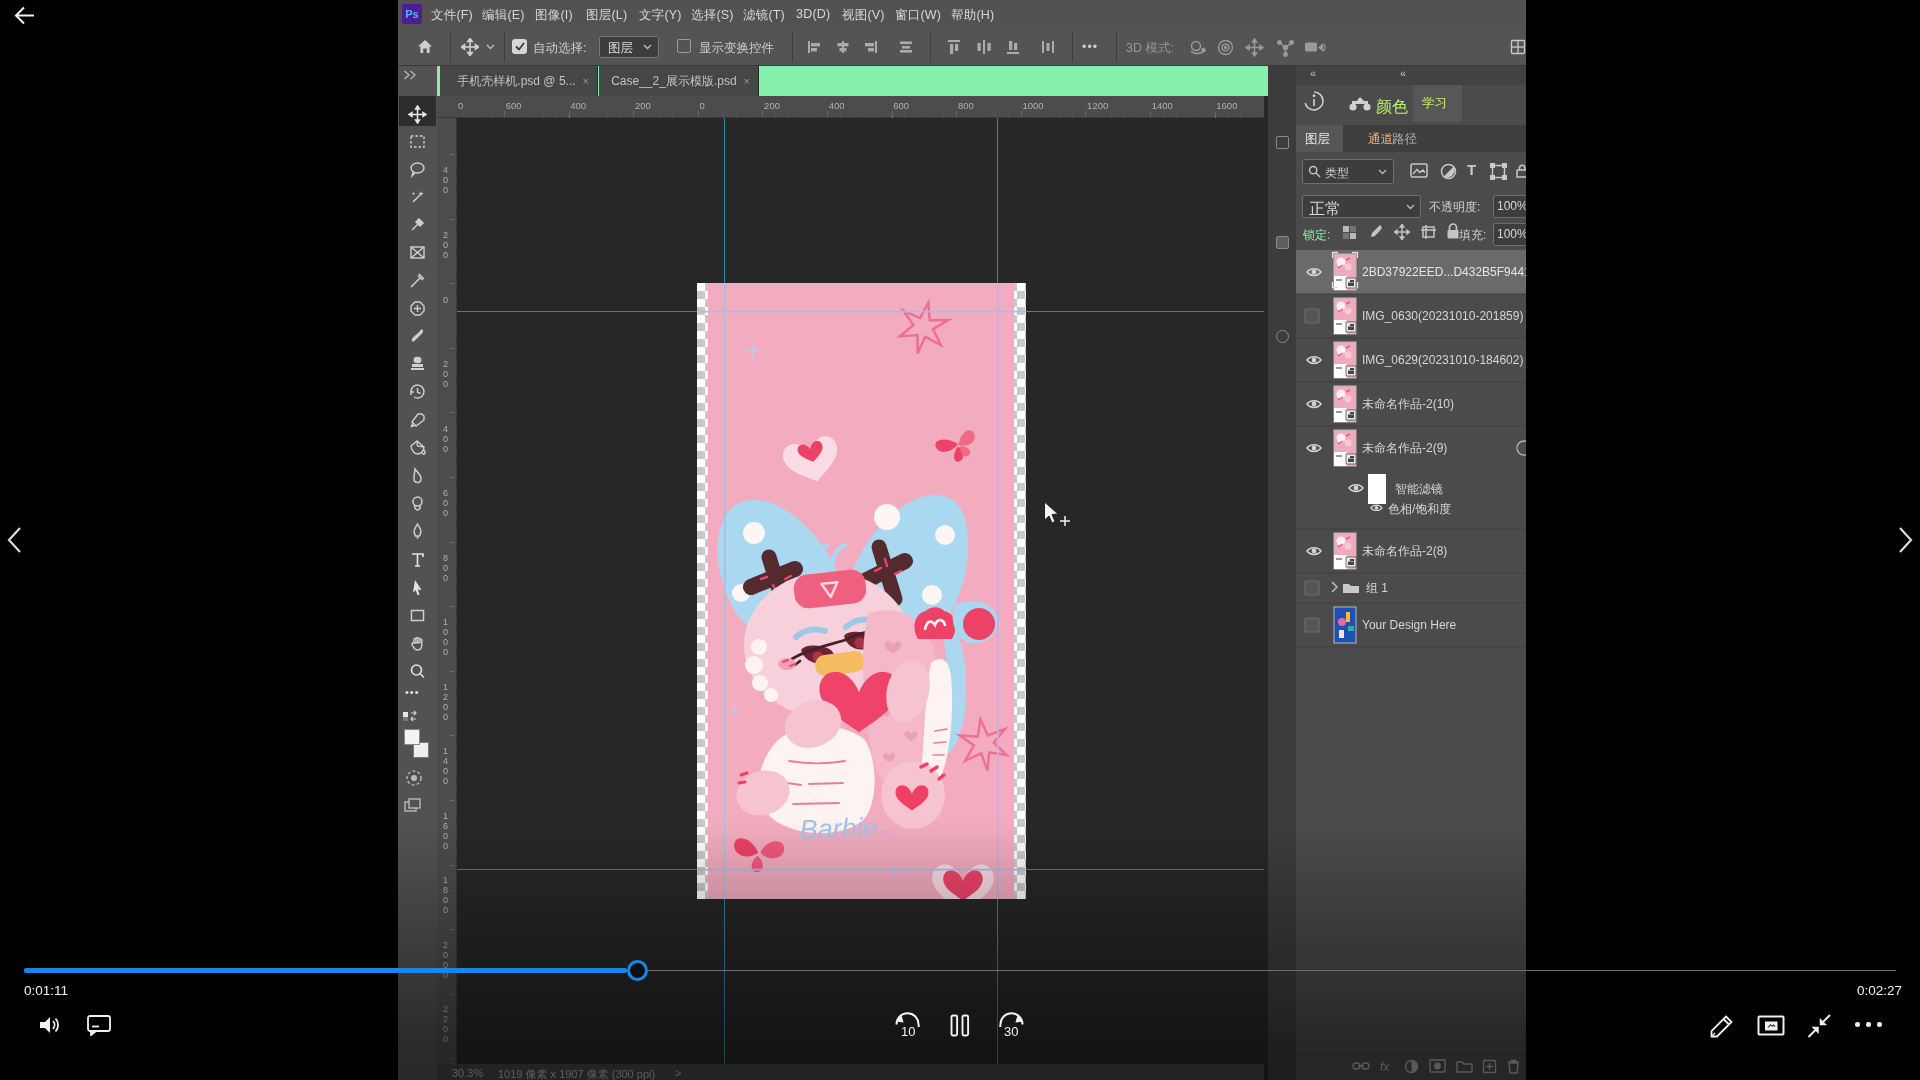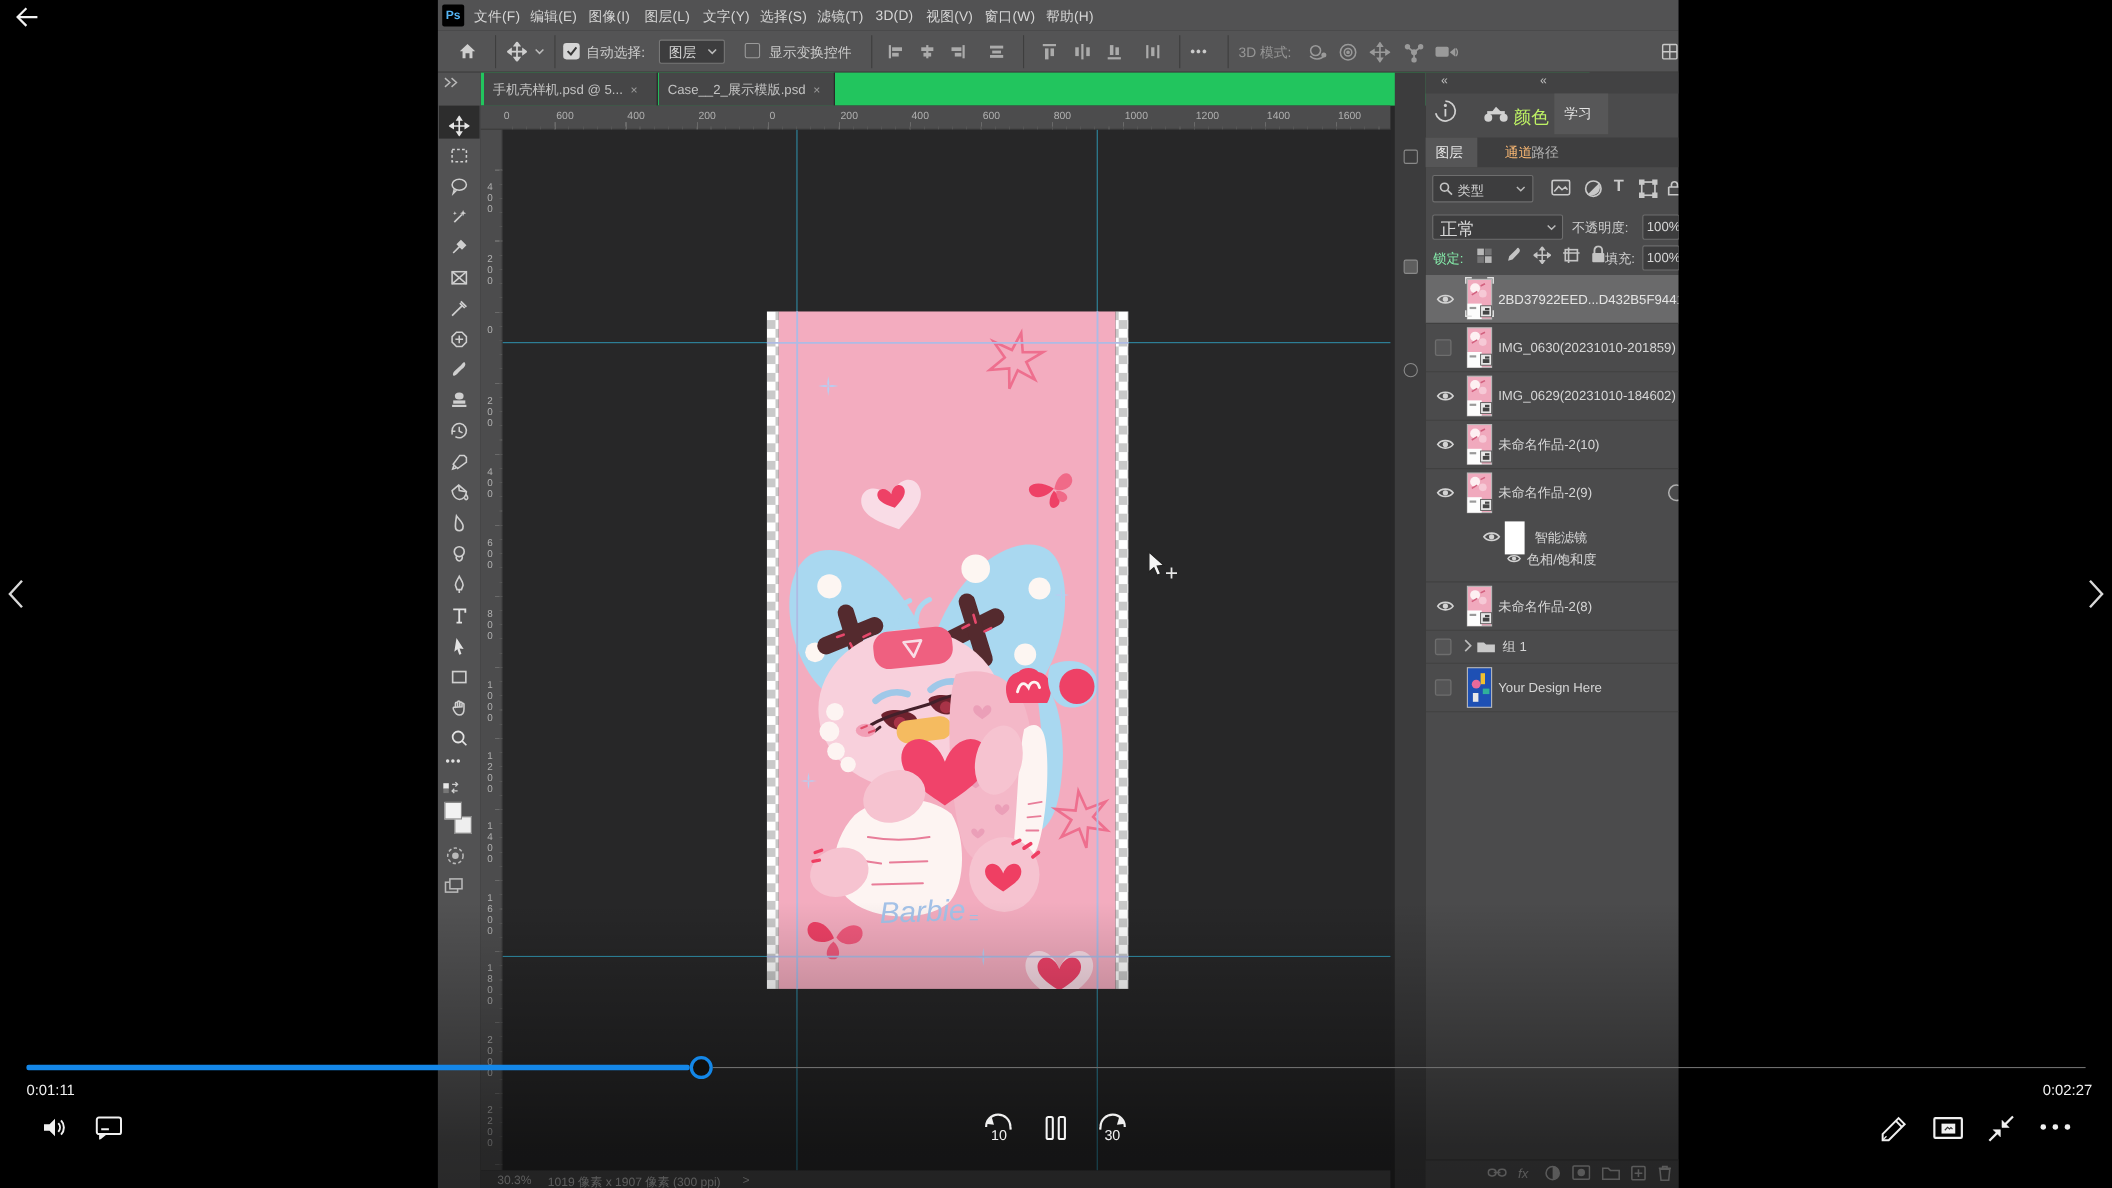--- a/index.html
+++ b/index.html
@@ -4,24 +4,24 @@
 <style>
   * { margin:0; padding:0; box-sizing:border-box; }
   html,body { width:1920px; height:1080px; background:#000; overflow:hidden;
     font-family:"Liberation Sans", sans-serif; }
   .abs { position:absolute; }
   #stage { position:relative; width:1920px; height:1080px; background:#000; }
   
   #ps { position:absolute; left:398px; top:0; width:1128px; height:1080px; background:#272728; overflow:hidden; }
   #menubar { position:absolute; left:0; top:0; width:1128px; height:28px; background:#525253; color:#d6d6d6; font-size:12.5px; }
   #menubar .mi { position:absolute; top:7px; white-space:nowrap; letter-spacing:0.2px; }
-  #pslogo { position:absolute; left:4px; top:4px; width:20px; height:20px; background:#000000; color:#55b5f5; font-size:11px; font-weight:bold; text-align:center; line-height:20px; border-radius:2px; }
+  #pslogo { position:absolute; left:4px; top:4px; width:20px; height:20px; background:#4c1d95; color:#55b5f5; font-size:11px; font-weight:bold; text-align:center; line-height:20px; border-radius:2px; }
   #optbar { position:absolute; left:0; top:28px; width:1128px; height:38px; background:#545455; border-bottom:1px solid #3a3a3a; color:#cccccc; font-size:12.5px; }
   .vsep { position:absolute; top:4px; width:1px; height:30px; background:#3e3e3e; }
-  #tabstrip { position:absolute; left:39px; top:66px; width:1008px; height:30px; background:#22c55e; }
+  #tabstrip { position:absolute; left:39px; top:66px; width:1008px; height:30px; background:#86efac;text-align:right; }
   .tab { position:absolute; top:0; height:30px; background:#464647; color:#c2c2c2; font-size:12px; line-height:30px; white-space:nowrap; overflow:hidden; padding:0 8px; border-right:1px solid #262626; }
   .tab.active { background:#5d5d5e; color:#efefef; }
   .tab .x { color:#9a9a9a; margin-left:7px; font-size:11px; }
   
   #toolbar { position:absolute; left:0; top:66px; width:39px; height:1014px; background:#525253; }
   .tool { position:absolute; left:10px; width:19px; height:19px; }
   #toolsel { position:absolute; left:1px; top:30px; width:37px; height:30px; background:#2d2d2d; }
   
   #hruler { position:absolute; left:39px; top:96px; width:827px; height:22px; background:#4c4c4d; border-bottom:1px solid #3a3a3a; }
   #vruler { position:absolute; left:39px; top:118px; width:20px; height:946px; background:#4c4c4d; border-right:1px solid #3a3a3a; }
@@ -578,21 +578,21 @@
     <div id="dock">
       <div class="abs" style="left:8px;top:70px;width:13px;height:13px;border:1.5px solid #8a8a8a;border-radius:2px"></div>
       <div class="abs" style="left:8px;top:170px;width:13px;height:13px;border:1.5px solid #8a8a8a;border-radius:2px;background:#5e5e5e"></div>
       <div class="abs" style="left:8px;top:264px;width:13px;height:13px;border:1.5px solid #8a8a8a;border-radius:50%"></div>
     </div>
     <div id="panels">
       <div class="abs" style="left:0;top:0;width:230px;height:19px;background:#424243"></div>
       <div class="abs" style="left:14px;top:1px;color:#c2c2c2;font-size:11px;letter-spacing:1px">«</div>
       <div class="abs" style="left:104px;top:1px;color:#c2c2c2;font-size:11px;letter-spacing:1px">«</div>
       <div class="abs" style="left:117px;top:19px;width:49px;height:37px;background:#575758"></div>
-      <div class="abs" style="left:126px;top:29px;font-size:12.5px;color:#e5e5e5">学习</div>
+      <div class="abs" style="left:126px;top:29px;font-size:12.5px;color:#bef264">学习</div>
       <svg class="abs" style="left:7px;top:24px" width="22" height="22" viewBox="0 0 22 22">
           <g fill="none" stroke="#cfcfcf" stroke-width="1.6">
             <path d="M11 2 A9 9 0 1 1 2.2 13"></path>
             <line x1="11" y1="9" x2="11" y2="16"></line>
             <circle cx="11" cy="5.8" r="1.4" fill="#cfcfcf" stroke="none"></circle>
           </g>
         </svg>
       <svg class="abs" style="left:52px;top:30px" width="26" height="16" viewBox="0 0 26 16">
           <g fill="#d0d0d0">
             <circle cx="5" cy="11" r="3.6"></circle>

